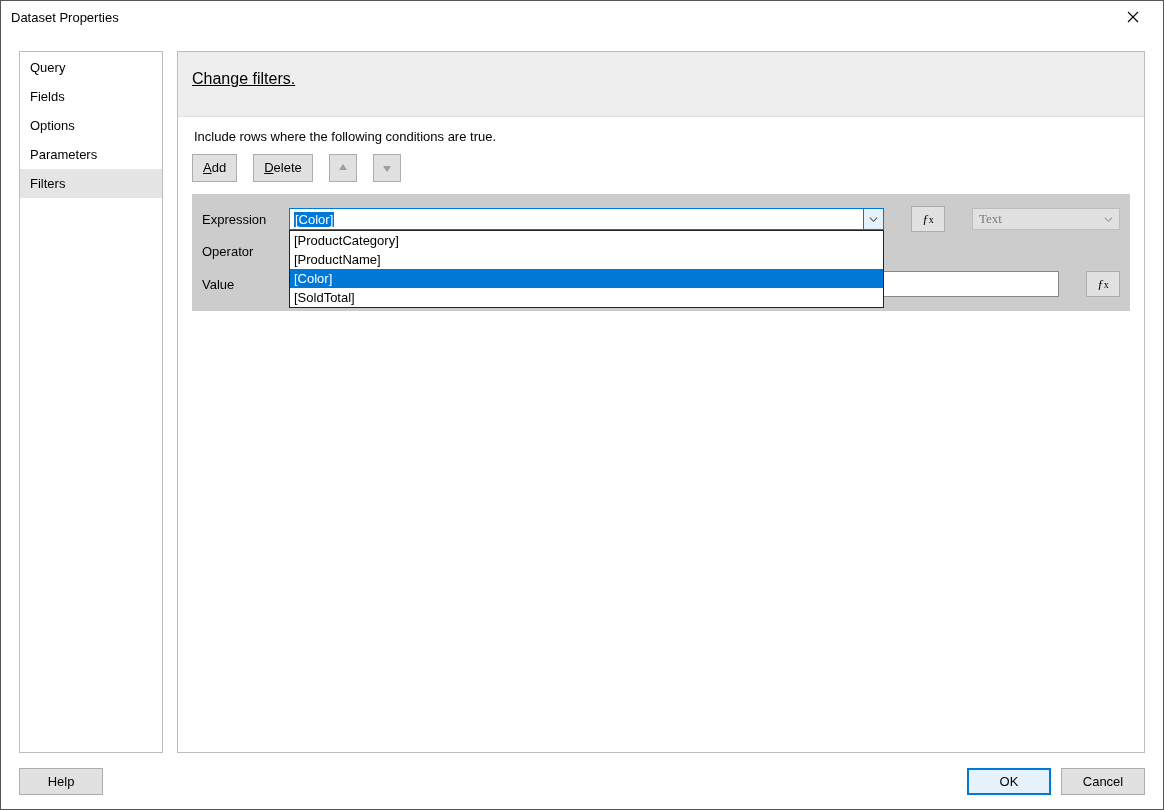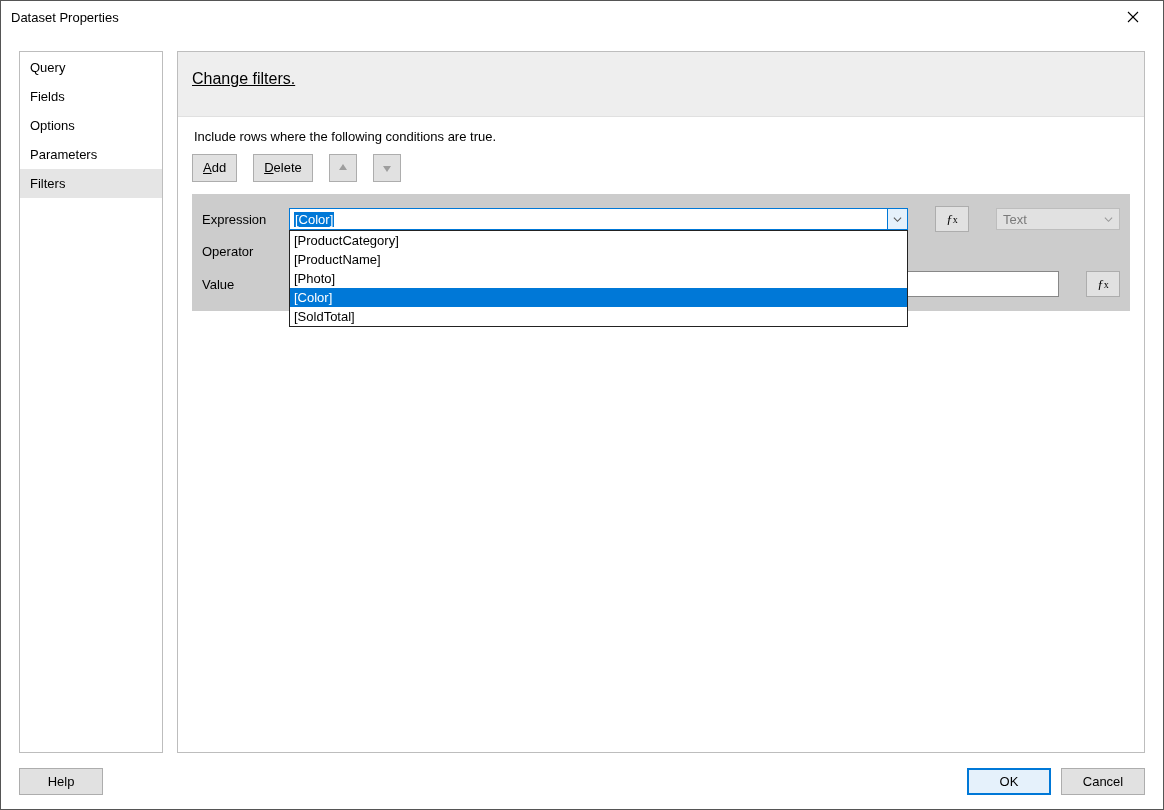--- a/index.html
+++ b/index.html
@@ -148,31 +148,32 @@
     width: 34px; height: 26px;
     border: 1px solid #adadad;
     background: #e1e1e1;
     display: flex; align-items: center; justify-content: center;
     font-style: italic;
     font-family: Georgia, serif;
     font-size: 13px;
     margin-left: 6px;
   }
   .type-select {
-    width: 124px;
+    width: 148px;
     height: 22px;
     border: 1px solid #bdbdbd;
     background: #e1e1e1;
     color: #7a7a7a;
     display: flex;
     align-items: center;
     justify-content: space-between;
     padding: 0 6px;
     margin-left: 6px;
     font-size: 13px;
+    font-family: Liberation Serif, serif;
   }
   .value-input {
     flex: 1;
     border: 1px solid #888;
     background: #fff;
     height: 26px;
     max-width: 810px;
   }
   .dropdown-list {
     position: absolute;
@@ -276,21 +277,20 @@
                 <span class="selected-text">[Color]</span>
               </div>
               <div class="combo-btn">
                 <svg viewBox="0 0 10 10" width="9" height="9">
                     <path d="M1 3 L5 7 L9 3" fill="none" stroke="#555" stroke-width="1.2"></path>
                   </svg>
               </div>
               <div class="dropdown-list">
                 <div class="opt">[ProductCategory]</div>
                 <div class="opt">[ProductName]</div>
-                <div class="opt">[Photo]</div>
                 <div class="opt highlight">[Color]</div>
                 <div class="opt">[SoldTotal]</div>
               </div>
             </div>
             <div class="fx-btn">ƒ<sub style="font-style:normal;font-size:10px;">x</sub></div>
             <div class="type-select">
               <span>Text</span>
               <svg viewBox="0 0 10 10" width="9" height="9">
                   <path d="M1 3 L5 7 L9 3" fill="none" stroke="#999" stroke-width="1.2"></path>
                 </svg>

